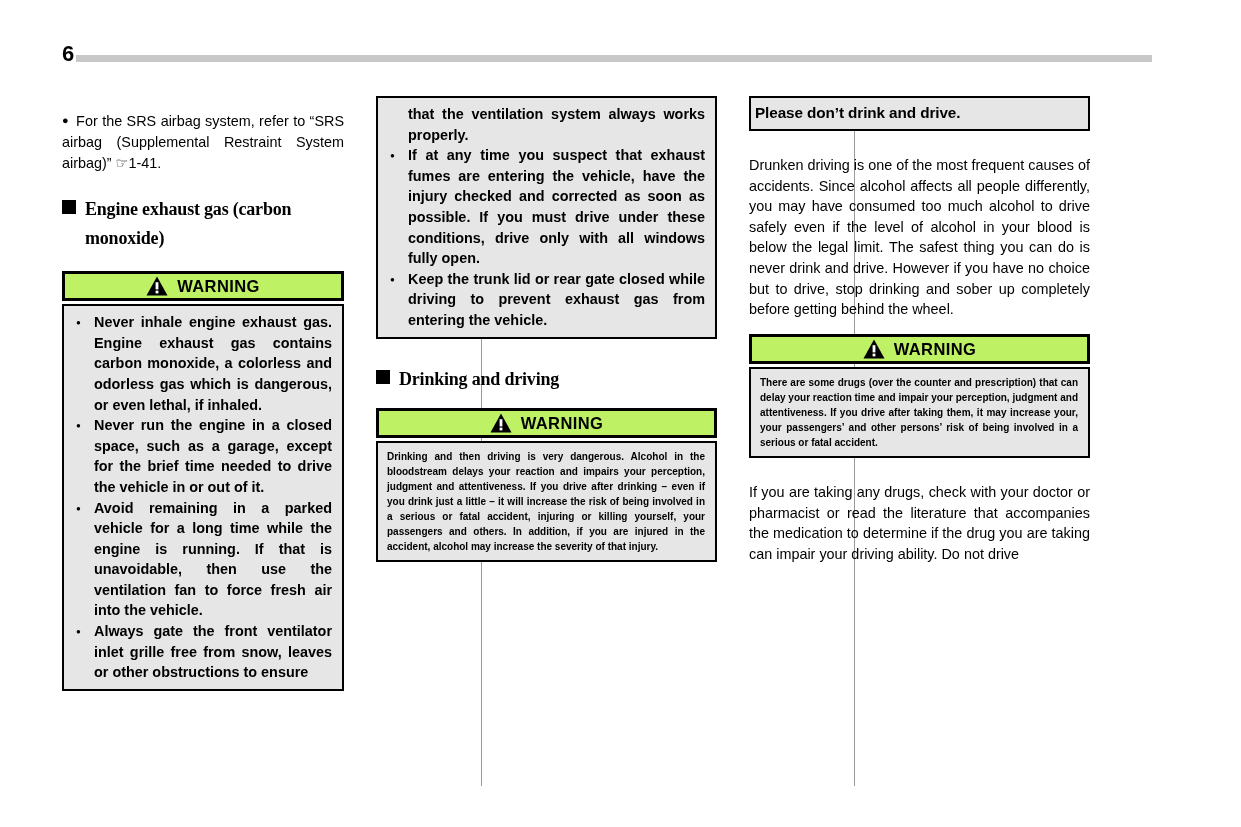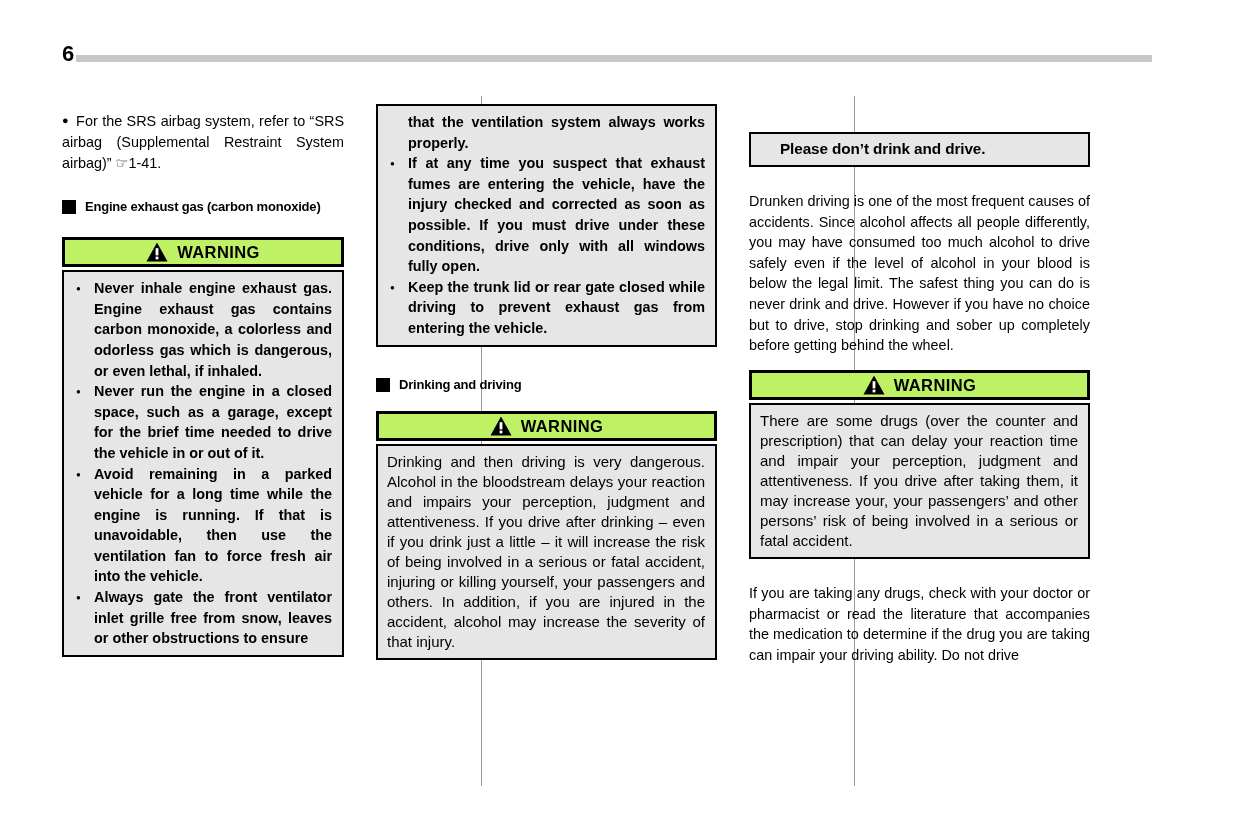--- a/index.html
+++ b/index.html
@@ -88,24 +88,25 @@
   .bullet-para .bdot {
     font-size: 11px;
     vertical-align: 2px;
     padding-right: 7px;
   }
 
   
   .section-heading {
     display: flex;
     align-items: flex-start;
-    font-size: 13px;
-    font-weight: bold;
-    line-height: 24px;
+    font-size: 18px;
+    font-weight: bold;
+    line-height: 29px;
     letter-spacing: -0.2px;
+    font-family: Liberation Serif, serif;
   }
   .sq {
     display: inline-block;
     width: 14px; height: 14px;
     background: #000;
     margin-right: 9px;
     margin-top: 5px;
     flex: 0 0 auto;
   }
   .heading-text { display: block; }
@@ -128,23 +129,23 @@
   }
   .tri { display: block; }
 
   .warn-body {
     border: 2px solid #000;
     background: #e6e6e6;
     padding: 6px 10px 6px 9px;
     margin-top: 3px;
   }
   .warn-body .wb-text {
-    font-size: 15px;
-    font-weight: normal;
-    line-height: 20px;
+    font-size: 10px;
+    font-weight: bold;
+    line-height: 15px;
     text-align: justify;
   }
   .warn-list { margin: 0; padding: 0; list-style: none; }
   .warn-list li {
     position: relative;
     padding-left: 21px;
     font-size: 14.4px;
     font-weight: bold;
     line-height: 20.6px;
     text-align: justify;
@@ -156,22 +157,21 @@
     font-size: 8px;
     line-height: 21px;
     font-weight: normal;
   }
   .warn-list li.nobullet { padding-left: 21px; }
   .warn-list li.nobullet::before { content: ""; }
 
   .note-box {
     border: 2px solid #000;
     background: #e6e6e6;
-    padding: 5px 29px 6px;
-    margin-top: 36px;
+    padding: 5px 4px 6px;
   }
   .note-box .note-text {
     font-size: 15.3px;
     font-weight: bold;
     line-height: 20px;
     letter-spacing: -0.1px;
   }
 
   
   .mt-18 { margin-top: 18px; }
@@ -219,21 +219,21 @@
           <li>Never run the engine in a closed space, such as a garage, except for the brief time needed to drive the vehicle in or out of it.</li>
           <li>Avoid remaining in a parked vehicle for a long time while the engine is running. If that is unavoidable, then use the ventilation fan to force fresh air into the vehicle.</li>
           <li>Always gate the front ventilator inlet grille free from snow, leaves or other obstructions to ensure</li>
         </ul>
       </div>
 
     </div>
 
     <div class="col col-2">
 
-      <div class="warn-body" style="margin-top:8px;">
+      <div class="warn-body" style="margin-top:0;">
         <ul class="warn-list">
           <li class="nobullet">that the ventilation system always works properly.</li>
           <li>If at any time you suspect that exhaust fumes are entering the vehicle, have the injury checked and corrected as soon as possible. If you must drive under these conditions, drive only with all windows fully open.</li>
           <li>Keep the trunk lid or rear gate closed while driving to prevent exhaust gas from entering the vehicle.</li>
         </ul>
       </div>
 
       <div class="section-heading mt-26">
         <span class="sq"></span>
         <span class="heading-text">Drinking and driving</span>

